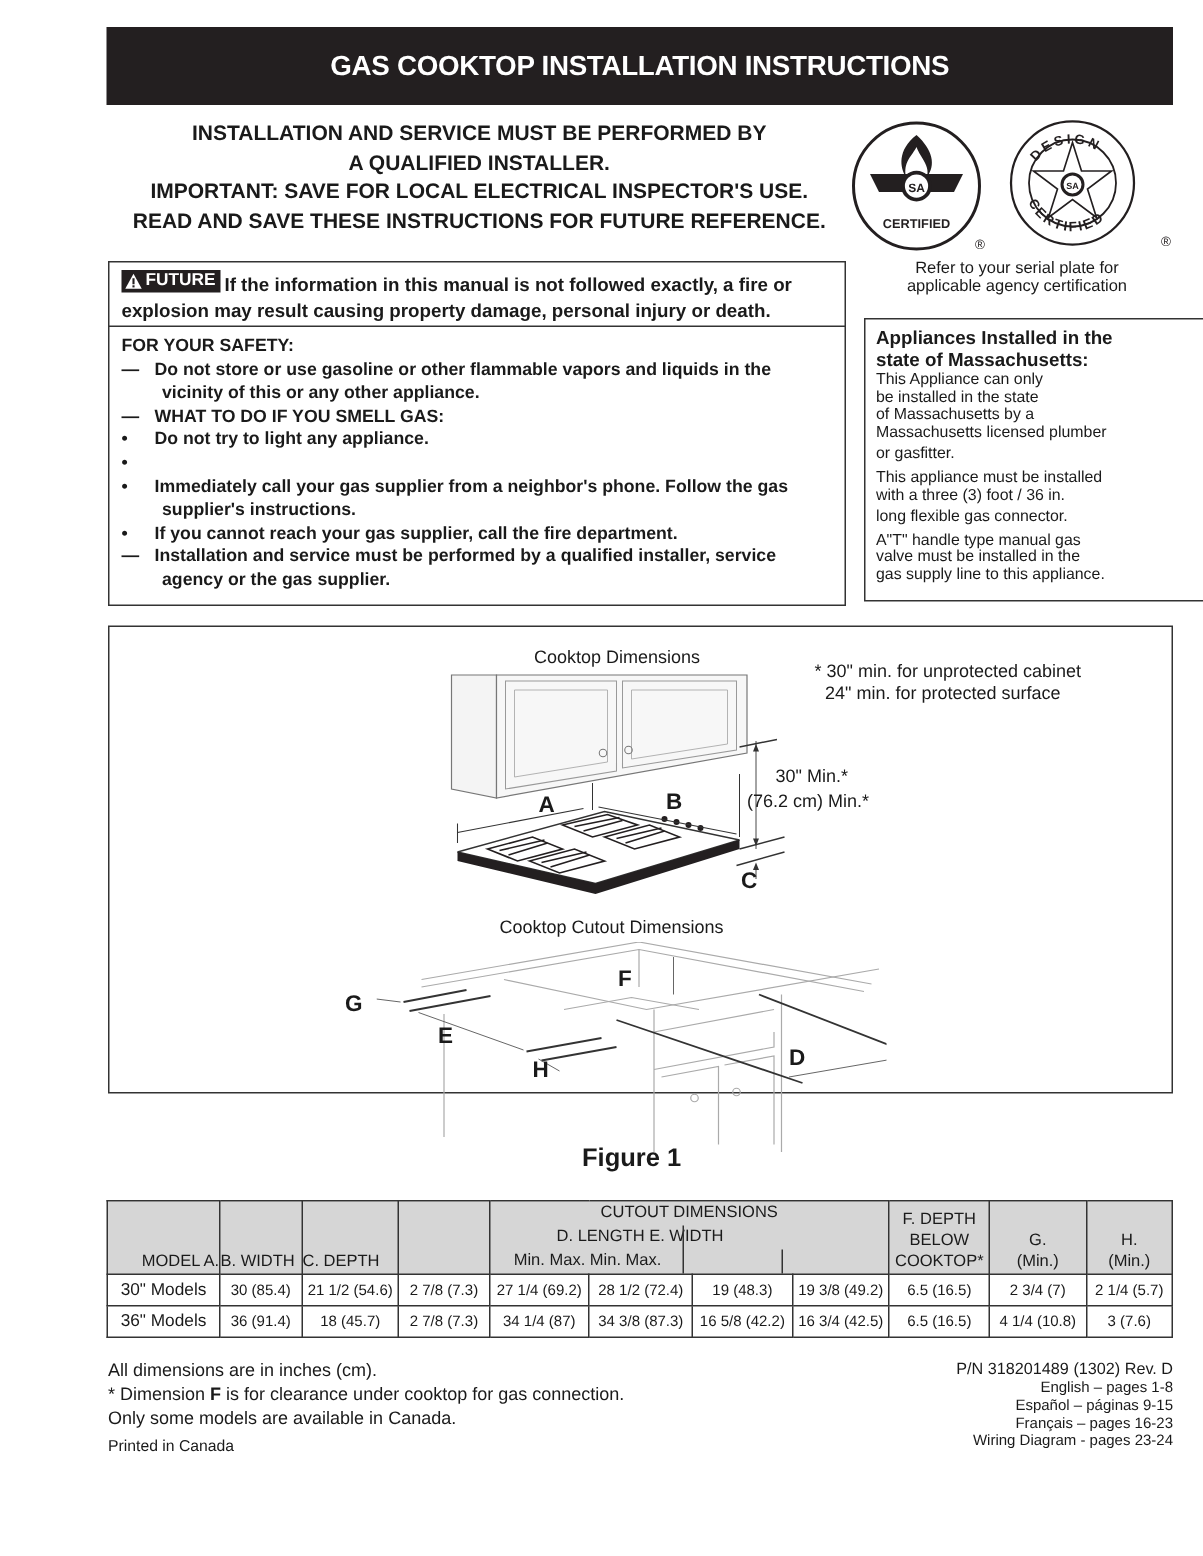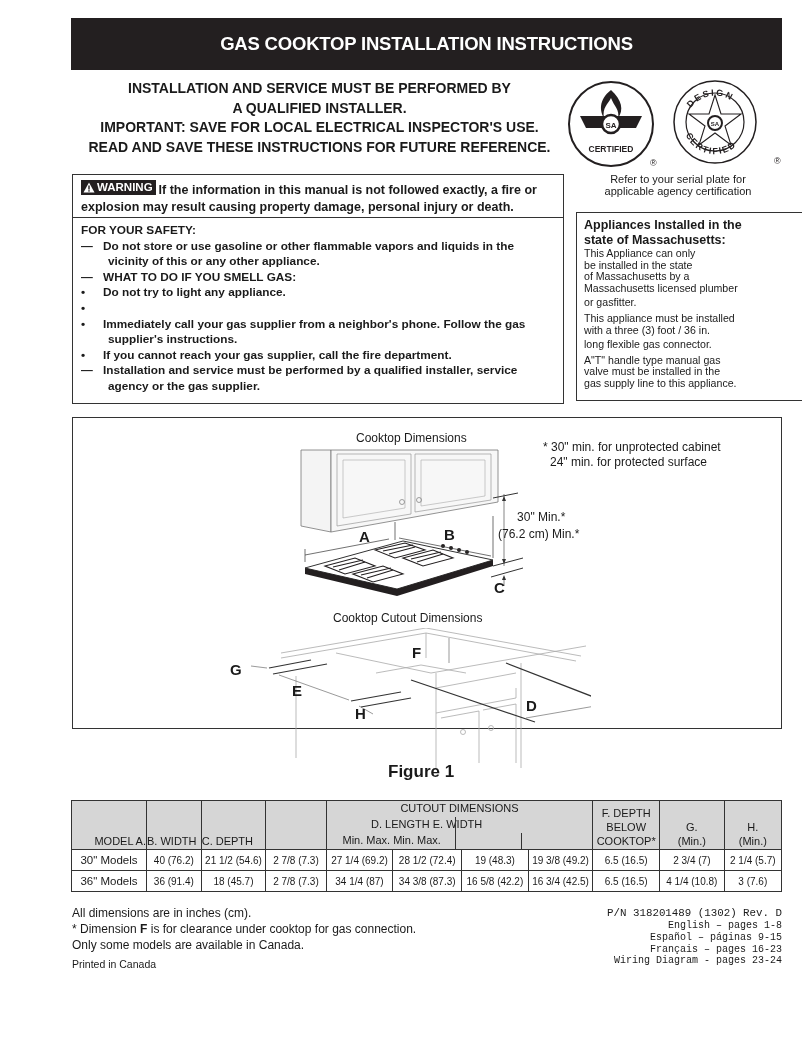--- a/index.html
+++ b/index.html
@@ -32,21 +32,21 @@
   .fig-letter { font-family: "Liberation Sans", sans-serif; font-weight: bold; font-size: 15px; }
 
   table.dims { position: absolute; left: 71px; top: 800px; width: 711px; border-collapse: collapse; font-family: "Liberation Sans", sans-serif; font-size: 10px; }
   table.dims td, table.dims th { border: 1.5px solid #333; text-align: center; padding: 0 2px; }
   table.dims thead th { background: #d6d6d6; font-weight: normal; vertical-align: bottom; font-size: 11px; line-height: 14px; height: 49px; padding-bottom: 1px; }
   table.dims tbody td { height: 21px; background: #fff; white-space: nowrap; }
   table.dims tbody td.model { font-size: 11.5px; }
 
   .footnotes { left: 72px; top: 905px; font-family: "Liberation Sans", sans-serif; font-size: 12px; line-height: 16px; }
   .footnotes .printed { font-size: 10.5px; margin-top: 3px; }
-  .pn-block { left: 590px; top: 907px; width: 192px; text-align: right; font-family: Liberation Mono, monospace; font-size: 10px; line-height: 11.8px; }
+  .pn-block { left: 590px; top: 907px; width: 192px; text-align: right; font-family: Liberation Sans, sans-serif; font-size: 10px; line-height: 11.8px; }
   .pn-block .pn { font-size: 10.8px; line-height: 13px; }
 </style>
 </head>
 <body>
 
 <div class="abs title-bar">
   <span>GAS COOKTOP INSTALLATION INSTRUCTIONS</span>
 </div>
 
 <div class="abs intro">
@@ -84,21 +84,21 @@
   <div>applicable agency certification</div>
 </div>
 
 <div class="abs warn-box">
   <span class="warn-badge">
     <svg width="12" height="11" viewBox="0 0 12 11">
         <path d="M6 0.5 L11.5 10.5 L0.5 10.5 Z" fill="#fff"></path>
         <rect x="5.3" y="3.5" width="1.4" height="4" fill="#231f20"></rect>
         <rect x="5.3" y="8.2" width="1.4" height="1.4" fill="#231f20"></rect>
       </svg>
-    <span>WARNING</span>
+    <span>FUTURE</span>
   </span><span>If the information in this manual is not followed exactly, a fire or explosion may result causing property damage, personal injury or death.</span>
 </div>
 
 <div class="abs safety-box">
   <div>FOR YOUR SAFETY:</div>
   <div class="row">
       <span class="mk">—</span>
       <span>Do not store or use gasoline or other flammable vapors and liquids in the</span>
     </div>
   <div class="indent">vicinity of this or any other appliance.</div>
@@ -297,21 +297,21 @@
       </th>
       <th>
         <div>H.</div>
         <div>(Min.)</div>
       </th>
     </tr>
   </thead>
   <tbody>
     <tr>
       <td class="model">30" Models</td>
-      <td>40 (76.2)</td>
+      <td>30 (85.4)</td>
       <td>21 1/2 (54.6)</td>
       <td>2 7/8 (7.3)</td>
       <td>27 1/4 (69.2)</td>
       <td>28 1/2 (72.4)</td>
       <td>19 (48.3)</td>
       <td>19 3/8 (49.2)</td>
       <td>6.5 (16.5)</td>
       <td>2 3/4 (7)</td>
       <td>2 1/4 (5.7)</td>
     </tr>

